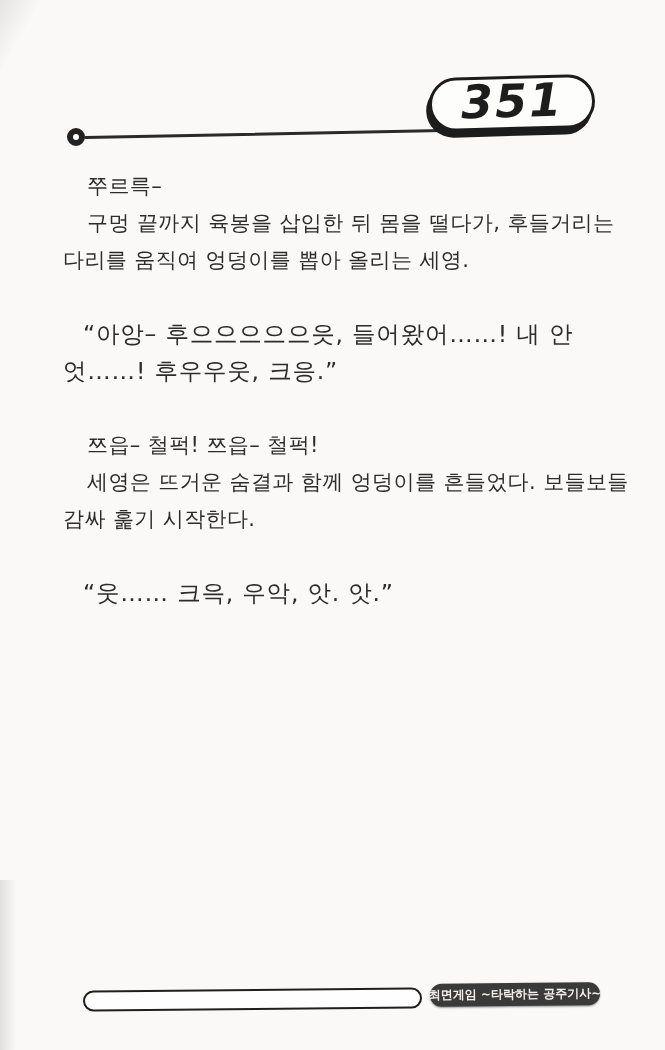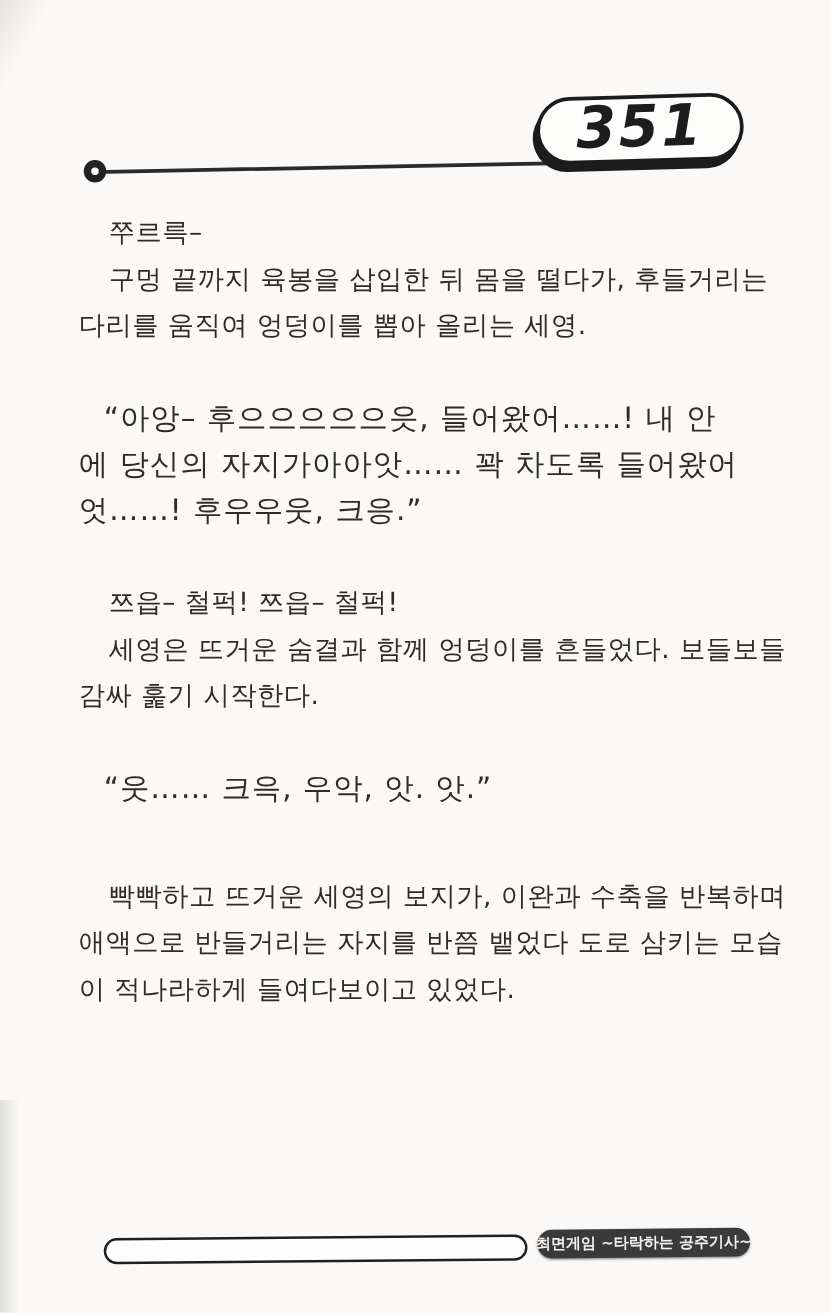--- a/index.html
+++ b/index.html
@@ -127,39 +127,33 @@
   <div class="text-area">
 
     <div class="block narration">
       <div class="tline ind">쭈르륵–</div>
       <div class="tline ind">구멍 끝까지 육봉을 삽입한 뒤 몸을 떨다가, 후들거리는</div>
       <div class="tline">다리를 움직여 엉덩이를 뽑아 올리는 세영.</div>
     </div>
 
     <div class="block dialogue gap">
       <div class="tline ind">“아앙– 후으으으으으읏, 들어왔어……! 내 안</div>
-      <div class="tline">에 당신의 자지가아아앗…… 꽉 차도록 들어왔어</div>
       <div class="tline">엇……! 후우우웃, 크응.”</div>
     </div>
 
     <div class="block narration gap">
       <div class="tline ind">쯔읍– 철퍽! 쯔읍– 철퍽!</div>
       <div class="tline ind">세영은 뜨거운 숨결과 함께 엉덩이를 흔들었다. 보들보들</div>
       <div class="tline">감싸 훑기 시작한다.</div>
     </div>
 
     <div class="block dialogue gap">
       <div class="tline ind">“웃…… 크윽, 우악, 앗. 앗.”</div>
     </div>
 
-    <div class="block narration gap-lg">
-      <div class="tline ind">빡빡하고 뜨거운 세영의 보지가, 이완과 수축을 반복하며</div>
-      <div class="tline">애액으로 반들거리는 자지를 반쯤 뱉었다 도로 삼키는 모습</div>
-      <div class="tline">이 적나라하게 들여다보이고 있었다.</div>
-    </div>
 
   </div>
 
   <div class="footer-bar"></div>
   <div class="series-badge">
     <span class="lbl">최면게임 ~타락하는 공주기사~</span>
   </div>
 
 </div>
 

